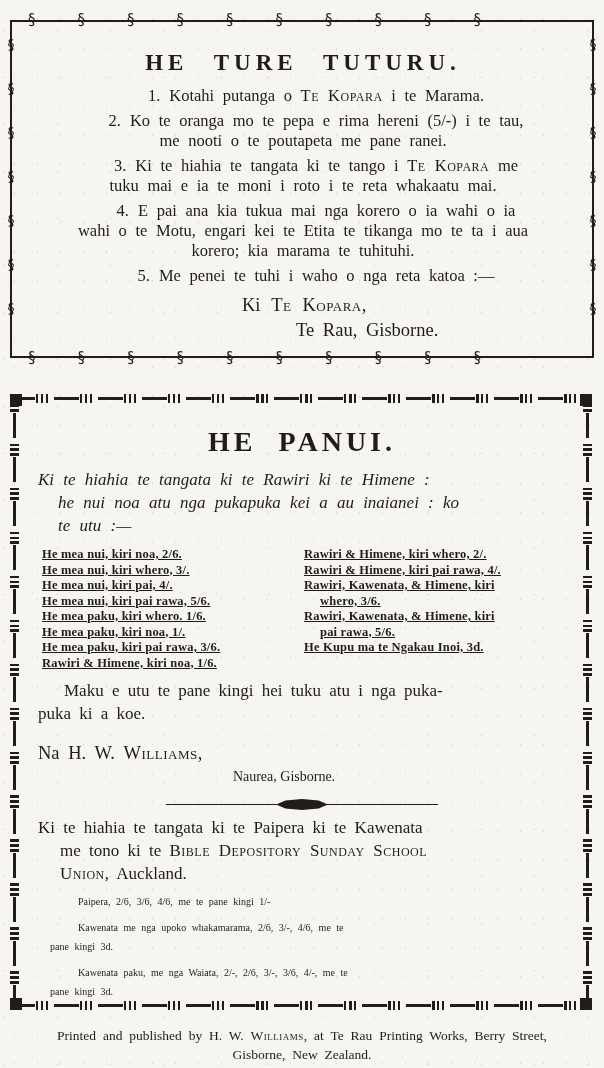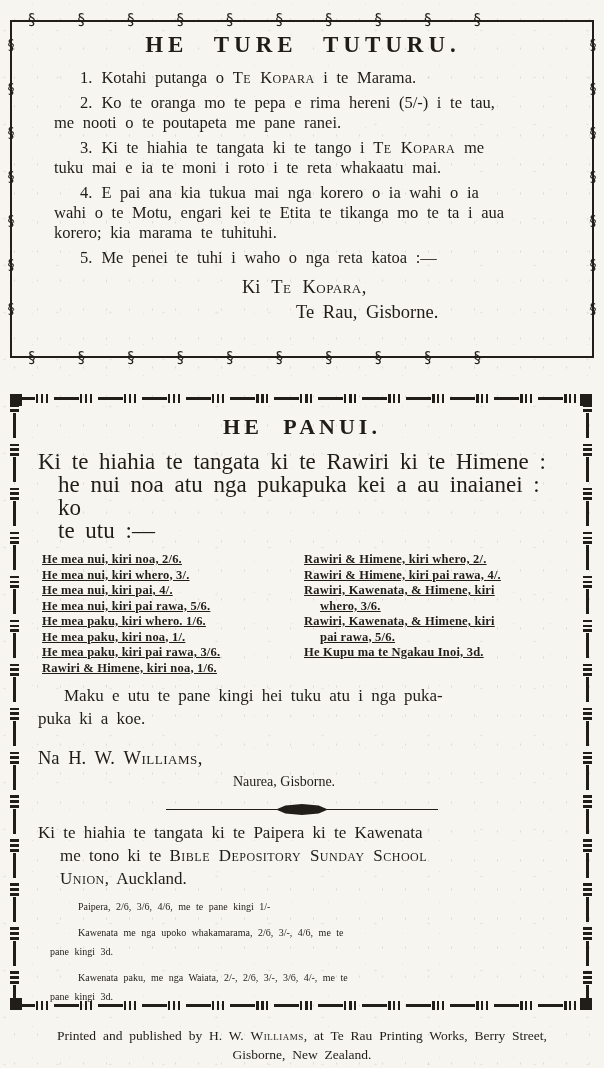--- a/index.html
+++ b/index.html
@@ -37,29 +37,29 @@
   .chain-top{top:-11px;}
   .chain-bottom{bottom:-11px;}
   .chain-left,.chain-right{
     top:14px;bottom:8px;width:18px;
     writing-mode:vertical-rl;text-orientation:upright;
     font-size:14px;line-height:18px;letter-spacing:28px;
   }
   .chain-left{left:-10px;}
   .chain-right{right:-10px;}
 
-  .ture-content{padding:2px 24px 0 26px;}
+  .ture-content{padding:20px 24px 0 26px;}
   .box-title{
     margin:8px 0 10px;text-align:center;
     font-size:23px;font-weight:bold;
     letter-spacing:5px;word-spacing:15px;
   }
   .rule{
     margin:5px 16px;font-size:16.5px;line-height:20px;
-    text-indent:26px;word-spacing:4.5px;
+    text-indent:26px;word-spacing:4.5px;text-align:center;
   }
   .rule .num{margin-right:9px;}
   .addr1{margin:9px 0 0 204px;font-size:18.5px;word-spacing:6px;}
   .addr2{margin:4px 0 0 258px;font-size:18.5px;word-spacing:4px;}
 
   
   .dash-box{
     position:absolute;left:10px;top:394px;width:582px;height:616px;
     box-sizing:border-box;
   }
@@ -84,27 +84,27 @@
     background-position:0 0, 3px 0;
     background-repeat:repeat-y;
   }
   .dash-left{left:0;}
   .dash-right{right:0;}
   .corner{position:absolute;width:12px;height:12px;background:#211e19;}
   .c-tl{top:0;left:0;} .c-tr{top:0;right:0;} .c-bl{bottom:0;left:0;} .c-br{bottom:0;right:0;}
 
   .panui-content{padding:12px 26px 0 28px;}
   .panui-title{
-    margin:8px 0 10px;text-align:center;
-    font-size:22px;font-weight:bold;
+    margin:20px 0 10px;text-align:center;
+    font-size:28px;font-weight:bold;
     letter-spacing:4px;word-spacing:11px;
   }
   .intro{
-    margin:6px 0 8px;font-size:23px;line-height:23px;
-    padding-left:20px;text-indent:-20px;word-spacing:5px;
+    margin:6px 0 8px;font-size:17px;line-height:23px;
+    padding-left:20px;text-indent:-20px;word-spacing:5px;font-style:italic;
   }
   .plist{display:flex;margin:10px 0 8px 4px;text-decoration:underline;}
   .pcol{font-weight:bold;font-size:12.5px;line-height:15.5px;letter-spacing:.2px;}
   .pcol-left{width:262px;flex:none;}
   .pcol-right{flex:1;}
   .pitem{padding-left:16px;text-indent:-16px;}
   .note{margin:8px 0 16px;font-size:17px;line-height:23px;text-indent:26px;word-spacing:4px;}
   .sig-name{text-align:left;padding-right:118px;font-size:18.5px;line-height:24px;word-spacing:4px;}
   .sig-place{text-align:center;padding-right:36px;font-size:14px;line-height:24px;}
   .divider{display:flex;align-items:center;justify-content:center;margin:10px 0 6px;}

